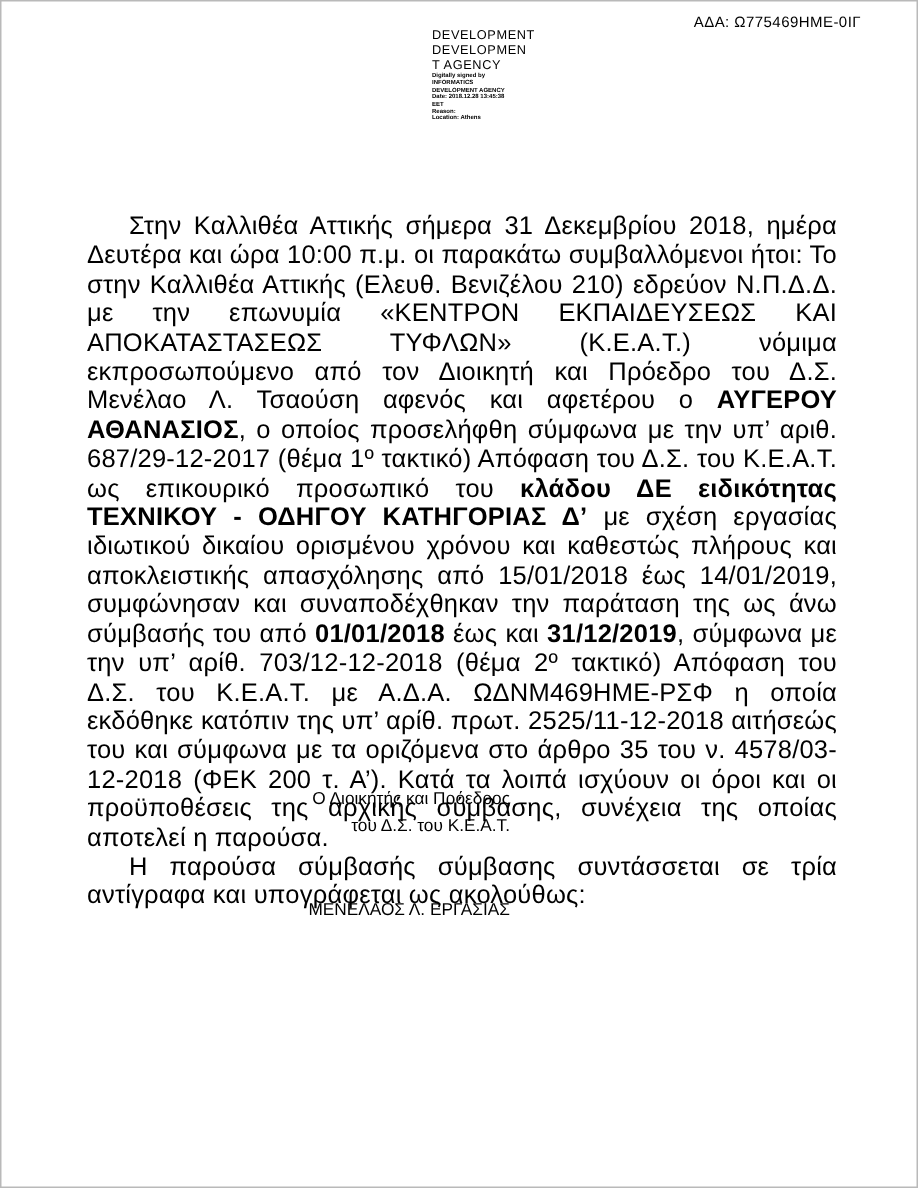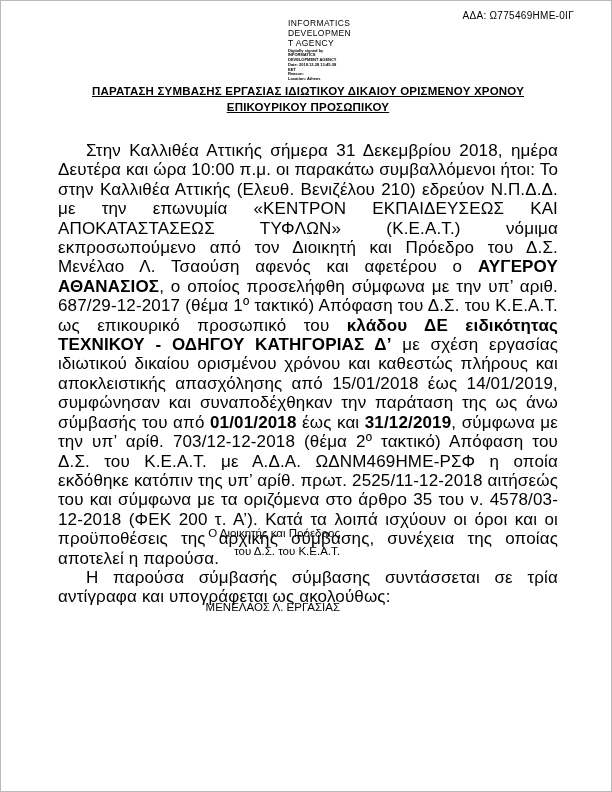--- a/index.html
+++ b/index.html
@@ -96,38 +96,34 @@
   .sig-name-left, .sig-name-right { top: 598px; }
 </style>
 </head>
 <body>
 
 <div class="page">
 
   <div class="ada">ΑΔΑ: Ω775469ΗΜΕ-0ΙΓ</div>
 
   <div class="stamp">
-    <div class="stamp-agency">INFORMATICS
+    <div class="stamp-agency">DEVELOPMENT
 DEVELOPMEN
 T AGENCY</div>
     <div class="stamp-details-wrap">
       <div class="stamp-details">Digitally signed by
 INFORMATICS
 DEVELOPMENT AGENCY
 Date: 2018.12.28 13:45:38
 EET
 Reason:
 Location: Athens</div>
     </div>
   </div>
 
-  <div class="title">
-    <span>ΠΑΡΑΤΑΣΗ ΣΥΜΒΑΣΗΣ ΕΡΓΑΣΙΑΣ ΙΔΙΩΤΙΚΟΥ ΔΙΚΑΙΟΥ ΟΡΙΣΜΕΝΟΥ ΧΡΟΝΟΥ</span><br>
-    <span>ΕΠΙΚΟΥΡΙΚΟΥ ΠΡΟΣΩΠΙΚΟΥ</span>
-  </div>
 
   <div class="body-text">
     <p><span>Στην Καλλιθέα Αττικής σήμερα 31 Δεκεμβρίου 2018, ημέρα Δευτέρα και ώρα 10:00 π.μ. οι παρακάτω συμβαλλόμενοι ήτοι: Το στην Καλλιθέα Αττικής (Ελευθ. Βενιζέλου 210) εδρεύον Ν.Π.Δ.Δ. με την επωνυμία «ΚΕΝΤΡΟΝ ΕΚΠΑΙΔΕΥΣΕΩΣ ΚΑΙ ΑΠΟΚΑΤΑΣΤΑΣΕΩΣ ΤΥΦΛΩΝ» (Κ.Ε.Α.Τ.) νόμιμα εκπροσωπούμενο από τον Διοικητή και Πρόεδρο του Δ.Σ. Μενέλαο Λ. Τσαούση αφενός και αφετέρου ο </span><span style="font-weight: bold;">ΑΥΓΕΡΟΥ ΑΘΑΝΑΣΙΟΣ</span><span>, ο οποίος προσελήφθη σύμφωνα με την υπ’ αριθ. 687/29-12-2017 (θέμα 1º τακτικό) Απόφαση του Δ.Σ. του Κ.Ε.Α.Τ. ως επικουρικό προσωπικό του </span><span style="font-weight: bold;">κλάδου ΔΕ ειδικότητας ΤΕΧΝΙΚΟΥ - ΟΔΗΓΟΥ ΚΑΤΗΓΟΡΙΑΣ Δ’</span><span> με σχέση εργασίας ιδιωτικού δικαίου ορισμένου χρόνου και καθεστώς πλήρους και αποκλειστικής απασχόλησης από 15/01/2018 έως 14/01/2019, συμφώνησαν και συναποδέχθηκαν την παράταση της ως άνω σύμβασής του από </span><span style="font-weight: bold;">01/01/2018</span><span> έως και </span><span style="font-weight: bold;">31/12/2019</span><span>, σύμφωνα με την υπ’ αρίθ. 703/12-12-2018 (θέμα 2º τακτικό) Απόφαση του Δ.Σ. του Κ.Ε.Α.Τ. με Α.Δ.Α. ΩΔΝΜ469ΗΜΕ-ΡΣΦ η οποία εκδόθηκε κατόπιν της υπ’ αρίθ. πρωτ. 2525/11-12-2018 αιτήσεώς του και σύμφωνα με τα οριζόμενα στο άρθρο 35 του ν. 4578/03-12-2018 (ΦΕΚ 200 τ. Α’). Κατά τα λοιπά ισχύουν οι όροι και οι προϋποθέσεις της αρχικής σύμβασης, συνέχεια της οποίας αποτελεί η παρούσα.</span></p>
     <p>Η παρούσα σύμβασής σύμβασης συντάσσεται σε τρία αντίγραφα και υπογράφεται ως ακολούθως:</p>
   </div>
 
   <div class="sig-role-left">
     <span>Ο Διοικητής και Πρόεδρος</span><br>
     <span>του Δ.Σ. του Κ.Ε.Α.Τ.</span>
   </div>

